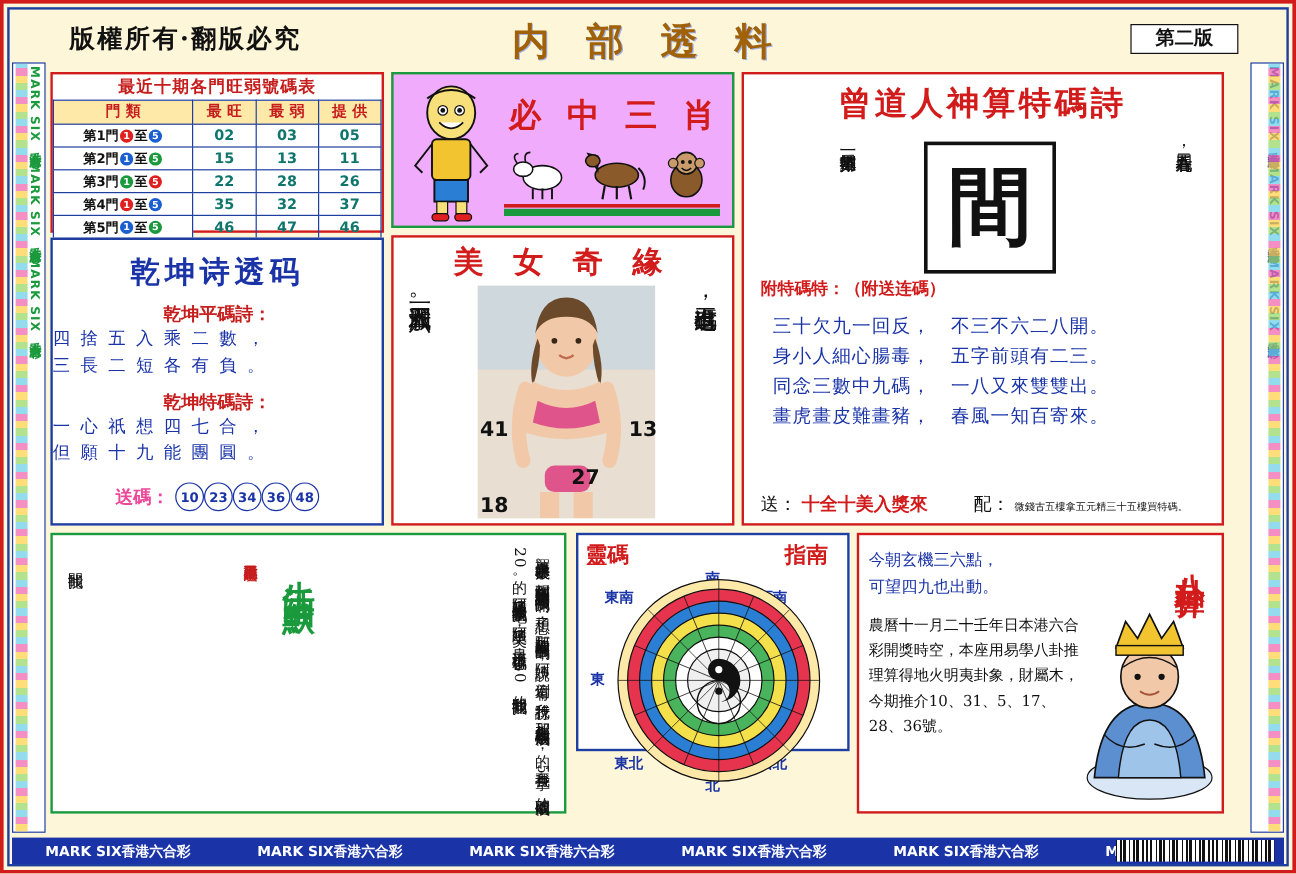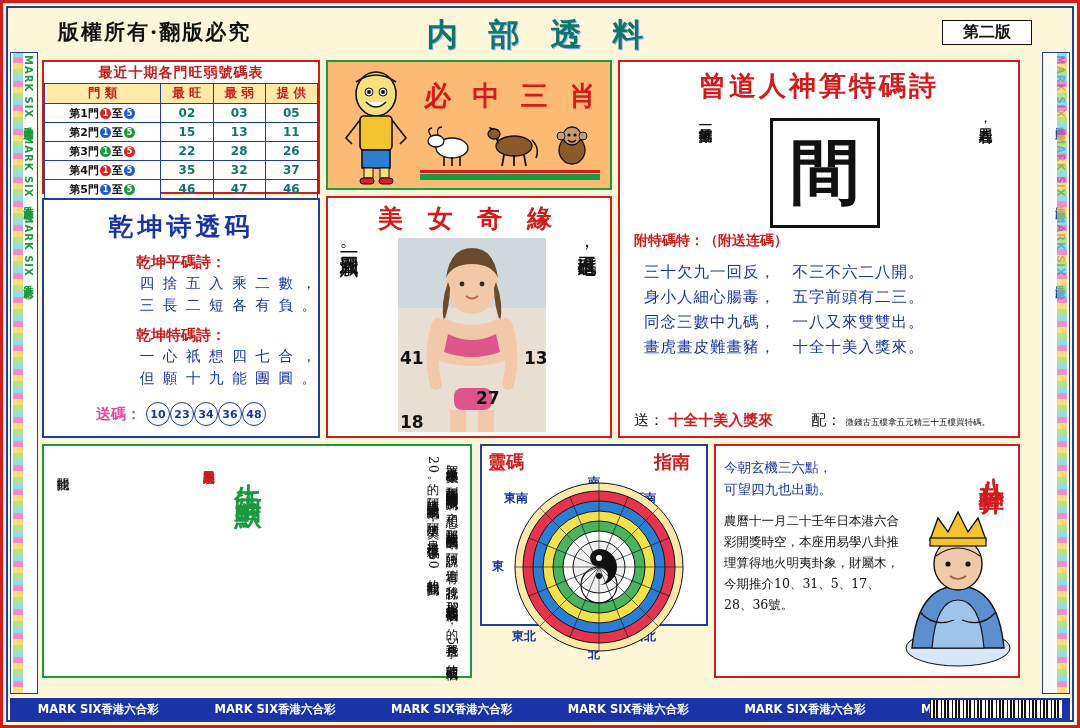--- a/index.html
+++ b/index.html
@@ -38,21 +38,21 @@
 
   
   .header{position:absolute;left:40px;top:14px;right:40px;height:40px;}
   .copyright{
     position:absolute;left:18px;top:4px;
     font-size:21px;font-weight:bold;color:#111;letter-spacing:2px;
     font-family:"DejaVu Serif","Liberation Serif",serif;
   }
   .main-title{
     position:absolute;left:50%;transform:translateX(-50%);top:0px;
-    font-size:31px;font-weight:bold;color:#0f766e;letter-spacing:10px;
+    font-size:31px;font-weight:bold;color:#a16207;letter-spacing:10px;
     font-family:"DejaVu Serif","Liberation Serif",serif;
     text-shadow:1px 1px 0 #9fb0e8;
   }
   .edition{
     position:absolute;right:8px;top:6px;
     font-size:16px;font-weight:bold;color:#111;
     border:1px solid #111;padding:1px 20px;background:#fff;
   }
 
   
@@ -74,21 +74,21 @@
   }
   table.grid th{background:#ffe9a8;color:#c61d1d;font-size:12.5px;}
   table.grid td.lbl{background:#fff;color:#111;font-size:11px;white-space:nowrap;}
   .dot{display:inline-block;width:11px;height:11px;border-radius:50%;color:#fff;
        font-size:8px;line-height:11px;text-align:center;vertical-align:middle;margin:0 1px;}
   .d-red{background:#e02020;}
   .d-blue{background:#1a5fd0;}
   .d-green{background:#1a9a3c;}
 
   
-  #cartoon-box{left:326px;top:60px;width:286px;height:130px;border:2px solid #1a9a3c;background:#fdba74;}
+  #cartoon-box{left:326px;top:60px;width:286px;height:130px;border:2px solid #1a9a3c;background:#f0abfc;}
   .cartoon-title{
     position:absolute;left:96px;top:16px;font-size:27px;font-weight:bold;color:#d21b1b;
     letter-spacing:6px;font-family:"DejaVu Serif","Liberation Serif",serif;
   }
   .zodiac-row{position:absolute;left:92px;top:56px;width:180px;height:50px;display:flex;align-items:flex-end;justify-content:space-around;}
   .zbar{position:absolute;left:92px;bottom:8px;width:180px;height:6px;background:#1a9a3c;}
   .zbar:after{content:"";position:absolute;left:0;top:-4px;width:180px;height:3px;background:#d21b1b;}
 
   
   #zeng-box{left:618px;top:60px;width:402px;height:378px;border:2px solid #d21b1b;background:#fff;}
@@ -118,21 +118,21 @@
   .tiny{font-size:8.5px;color:#111;}
 
   
   #qian-box{left:42px;top:198px;width:278px;height:240px;border:2px solid #1e3fa0;background:#fff;}
   .qian-title{
     text-align:center;font-size:25px;font-weight:bold;color:#1a34a8;letter-spacing:4px;
     margin-top:10px;font-family:"DejaVu Serif","Liberation Serif",serif;
   }
   .sub-t{text-align:center;font-size:15px;font-weight:bold;color:#c61d1d;margin-top:10px;
          font-family:"DejaVu Serif","Liberation Serif",serif;}
-  .line{text-align:right;font-size:14.5px;color:#1a34a8;line-height:22px;letter-spacing:2px;
+  .line{text-align:left;font-size:14.5px;color:#1a34a8;line-height:22px;letter-spacing:2px;
         font-family:"DejaVu Serif","Liberation Serif",serif;}
   .send-row{position:absolute;left:0;right:0;bottom:10px;display:flex;align-items:center;justify-content:center;gap:5px;}
   .send-lbl{font-size:15px;font-weight:bold;color:#ec4899;font-family:"DejaVu Serif","Liberation Serif",serif;}
   .ball{display:inline-flex;align-items:center;justify-content:center;width:22px;height:22px;border-radius:50%;
         border:1.5px solid #1a34a8;font-size:11px;color:#1a34a8;font-weight:bold;background:#fff;}
 
   
   #mn-box{left:326px;top:196px;width:286px;height:242px;border:2px solid #d21b1b;background:#fff;}
   .mn-title{text-align:center;font-size:25px;font-weight:bold;color:#d21b1b;letter-spacing:8px;margin-top:4px;
             font-family:"DejaVu Serif","Liberation Serif",serif;}
@@ -301,21 +301,21 @@
   <div class="box red" id="zeng-box">
     <div class="zeng-title">曾道人神算特碼詩</div>
     <div class="vcol zeng-left1">倒數第一排零尾</div>
     <div class="big-char-box">間</div>
     <div class="vcol zeng-right1">看二看九看四八，</div>
     <div class="zeng-sub">附特碼特：（附送连碼）</div>
     <div class="poem">
       <div>三十欠九一回反，　不三不六二八開。</div>
       <div>身小人細心腸毒，　五字前頭有二三。</div>
       <div>同念三數中九碼，　一八又來雙雙出。</div>
-      <div>畫虎畫皮難畫豬，　十全十美入獎來。</div>
+      <div>畫虎畫皮難畫豬，　春風一知百寄來。</div>
     </div>
     <div class="zeng-foot">
       <span style="font-size:15px;">送：</span>
       <b style="font-size:15px;">十全十美入獎來</b>
       <span style="margin-left:34px;font-size:15px;">配：</span>
       <span class="tiny">微錢古五樓拿五元精三十五樓買特碼。</span>
     </div>
   </div>
 
   <div class="box" id="qian-box">

